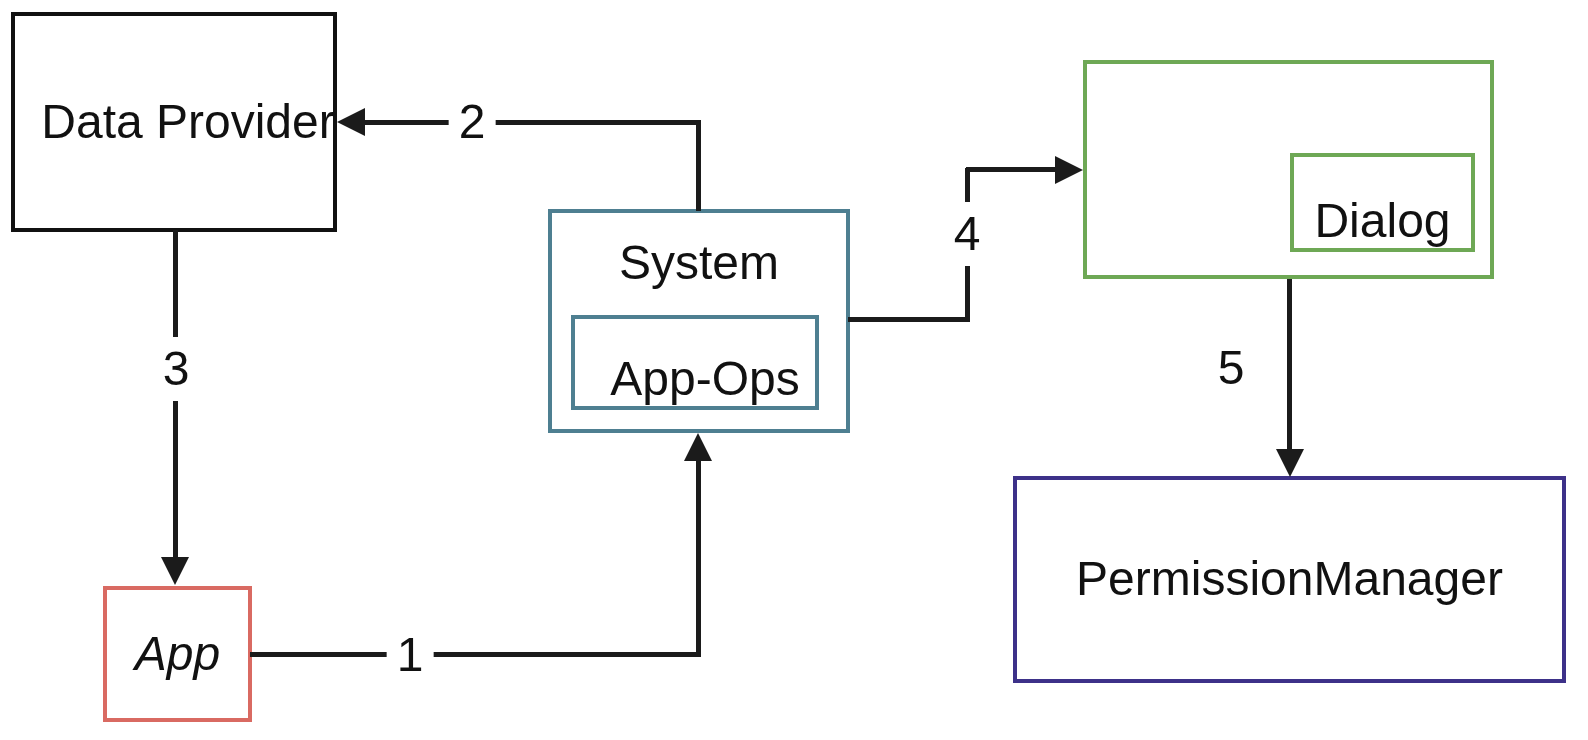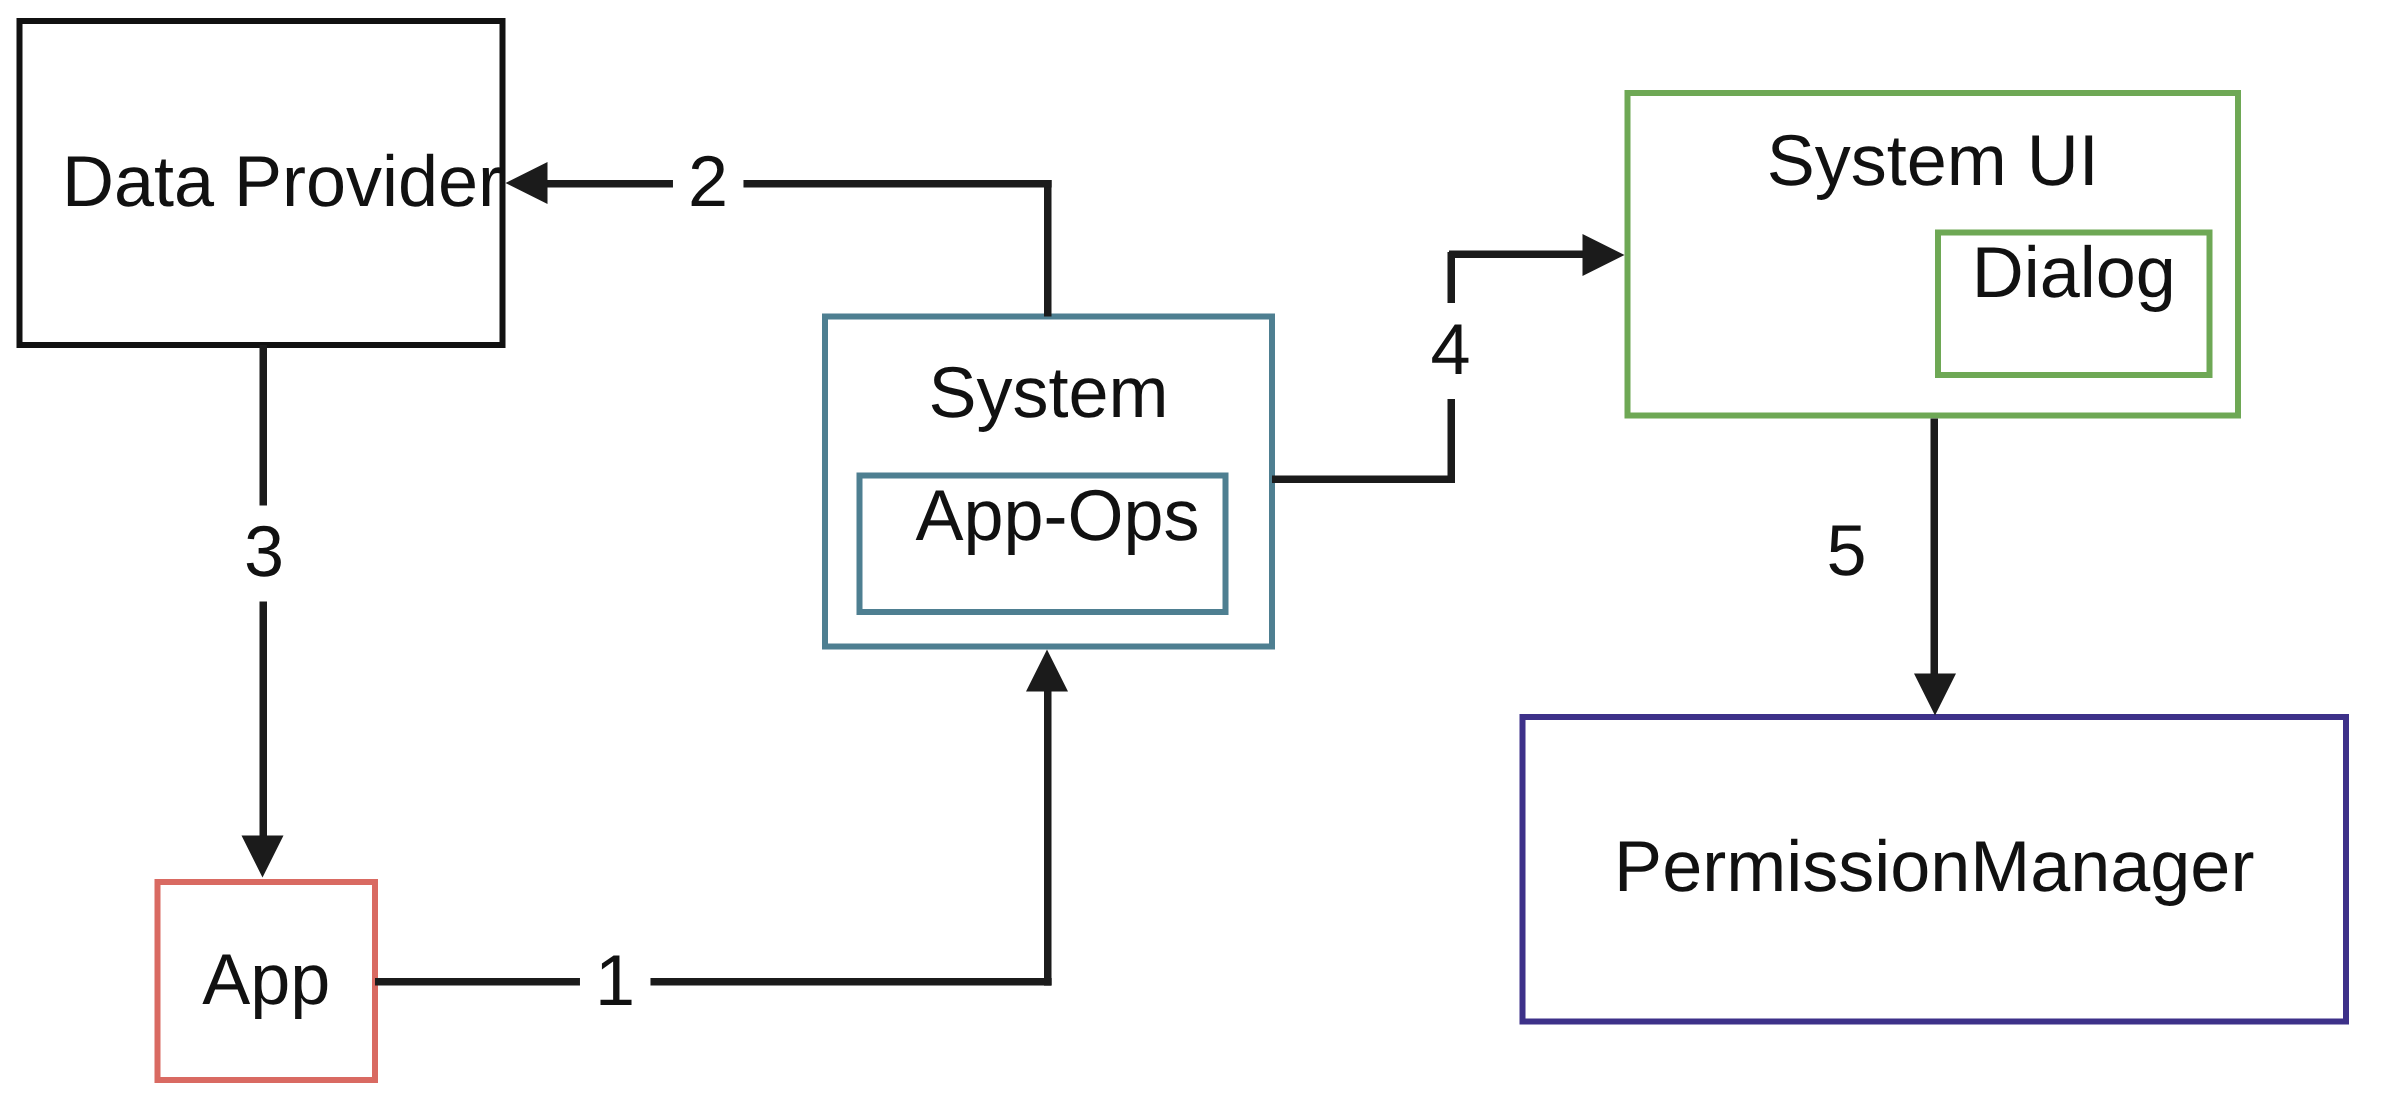--- a/index.html
+++ b/index.html
@@ -35,21 +35,21 @@
   .container-title {
     position: absolute; left: 0; right: 0; top: 0;
     display: flex; align-items: center; justify-content: center;
   }
   .t-system    { height: 100px; justify-content: center; }
   .t-system-ui { height: 88px; }
   .subnode {
     position: absolute;
     box-sizing: border-box;
     border: 4px solid #111111;
-    display: flex; align-items: flex-start; justify-content: center;
+    display: flex; align-items: flex-end; justify-content: center;
   }
   .n-app-ops { left: 19px;  top: 102px; width: 248px; height: 95px; }
   .n-dialog  { left: 203px; top: 89px;  width: 185px; height: 99px; }
   
   .seg { position: absolute; background: #1b1b1b; }
   .e2-v { left: 696px;  top: 120px; width: 5px;   height: 91px;  }
   .e2-h { left: 362px;  top: 120px; width: 339px; height: 5px;   }
   .e3-v { left: 173px;  top: 230px; width: 5px;   height: 328px; }
   .e1-h { left: 250px;  top: 652px; width: 451px; height: 5px;   }
   .e1-v { left: 696px;  top: 460px; width: 5px;   height: 197px; }
@@ -87,37 +87,34 @@
 </style>
 </head>
 <body>
 
 <div class="canvas">
 
   <div class="node n-data-provider" style="border-color: rgb(17, 17, 17); padding-left: 28px;">
     <span class="node-label">Data Provider</span>
   </div>
 
-  <div class="node n-app" style="border-color: rgb(217, 106, 98);">
+  <div class="node n-app" style="border-color: rgb(217, 106, 98); font-style: italic;">
     <span class="node-label">App</span>
   </div>
 
   <div class="node n-system" style="border-color: rgb(78, 127, 145);">
     <div class="container-title t-system">
       <span class="node-label">System</span>
     </div>
     <div class="subnode n-app-ops" style="border-color: rgb(78, 127, 145); padding-left: 20px;">
       <span class="node-label">App-Ops</span>
     </div>
   </div>
 
   <div class="node n-system-ui" style="border-color: rgb(110, 168, 85);">
-    <div class="container-title t-system-ui">
-      <span class="node-label">System UI</span>
-    </div>
     <div class="subnode n-dialog" style="border-color: rgb(110, 168, 85);">
       <span class="node-label">Dialog</span>
     </div>
   </div>
 
   <div class="node n-perm-mgr" style="border-color: rgb(61, 49, 137);">
     <span class="node-label">PermissionManager</span>
   </div>
 
   <div class="seg e2-v"></div>

